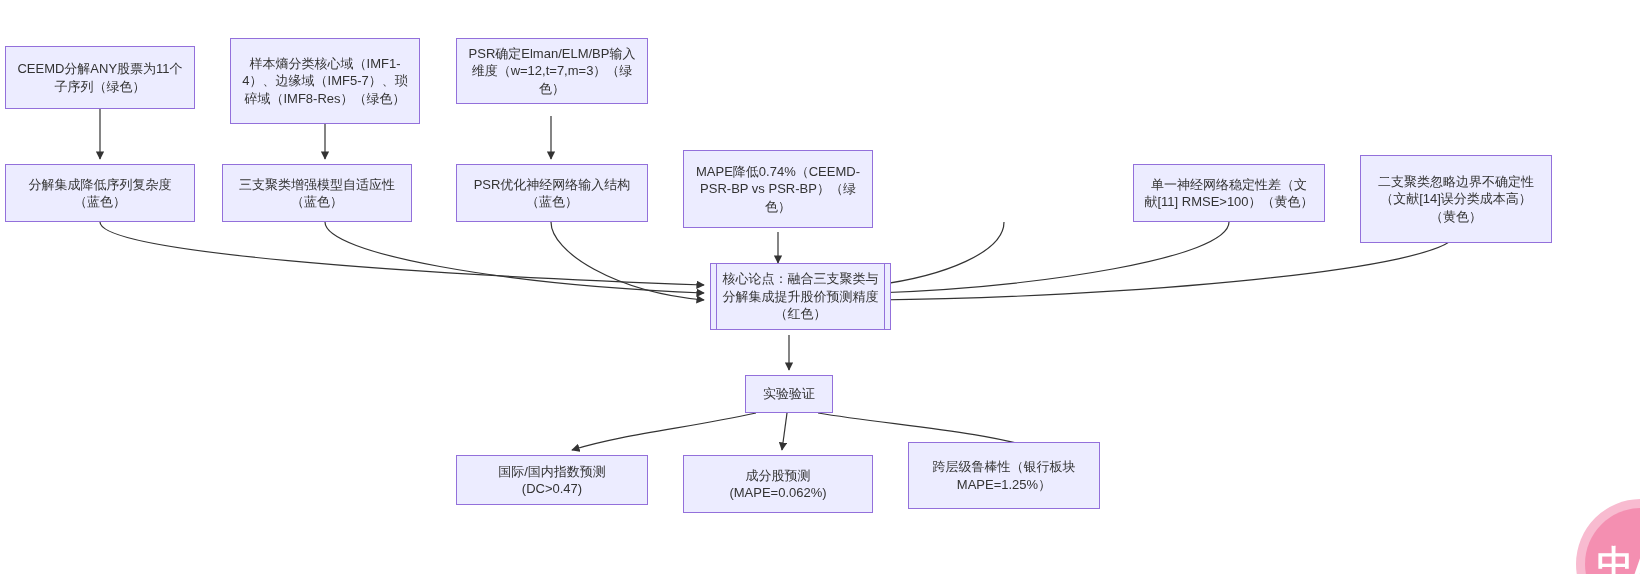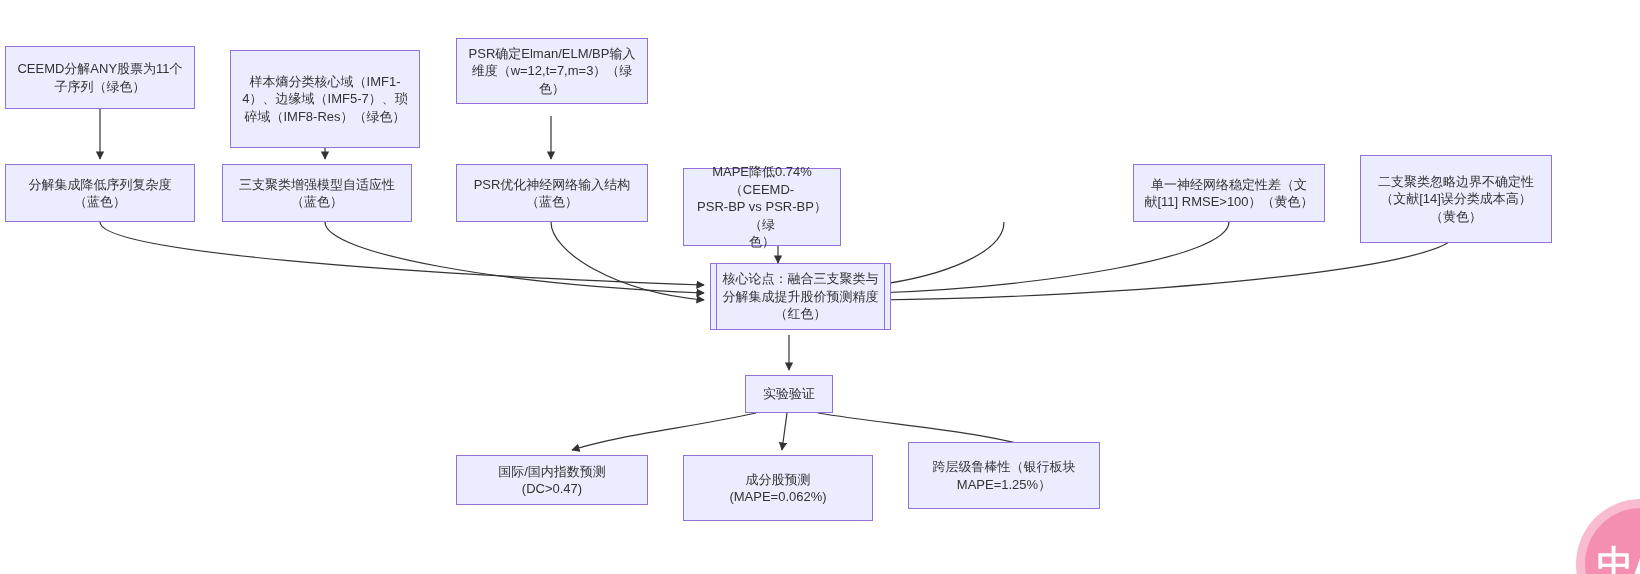--- a/index.html
+++ b/index.html
@@ -63,21 +63,21 @@
     <path class="edge" marker-end="url(#arrowhead)" d="M789,335 L789,370"></path>
     <path class="edge" marker-end="url(#arrowhead)" d="M756,413 C688,428 624,434 572,450"></path>
     <path class="edge" marker-end="url(#arrowhead)" d="M787,413 L782,450"></path>
     <path class="edge" marker-end="url(#arrowhead)" d="M818,413 C890,425 986,431 1040,450"></path>
   </svg>
 
   <div class="node" style="left:5px;top:46px;width:190px;height:63px">
     <span>CEEMD分解ANY股票为11个
 子序列（绿色）</span>
   </div>
-  <div class="node" style="left:230px;top:50px;width:190px;height:98px">
+  <div class="node" style="left:230px;top:38px;width:190px;height:86px">
     <span>样本熵分类核心域（IMF1-
 4）、边缘域（IMF5-7）、琐
 碎域（IMF8-Res）（绿色）</span>
   </div>
   <div class="node" style="left:456px;top:38px;width:192px;height:66px">
     <span>PSR确定Elman/ELM/BP输入
 维度（w=12,t=7,m=3）（绿
 色）</span>
   </div>
 
@@ -86,21 +86,21 @@
 （蓝色）</span>
   </div>
   <div class="node" style="left:222px;top:164px;width:190px;height:58px">
     <span>三支聚类增强模型自适应性
 （蓝色）</span>
   </div>
   <div class="node" style="left:456px;top:164px;width:192px;height:58px">
     <span>PSR优化神经网络输入结构
 （蓝色）</span>
   </div>
-  <div class="node" style="left:683px;top:168px;width:158px;height:78px">
+  <div class="node" style="left:683px;top:150px;width:190px;height:78px">
     <span>MAPE降低0.74%（CEEMD-
 PSR-BP vs PSR-BP）（绿
 色）</span>
   </div>
   <div class="node" style="left:1133px;top:164px;width:192px;height:58px">
     <span>单一神经网络稳定性差（文
 献[11] RMSE&gt;100）（黄色）</span>
   </div>
   <div class="node" style="left:1360px;top:155px;width:192px;height:88px">
     <span>二支聚类忽略边界不确定性
@@ -115,21 +115,21 @@
   </div>
 
   <div class="node" style="left:745px;top:375px;width:88px;height:38px">
     <span>实验验证</span>
   </div>
 
   <div class="node" style="left:456px;top:455px;width:192px;height:50px">
     <span>国际/国内指数预测
 (DC&gt;0.47)</span>
   </div>
-  <div class="node" style="left:683px;top:455px;width:190px;height:66px">
+  <div class="node" style="left:683px;top:455px;width:190px;height:58px">
     <span>成分股预测
 (MAPE=0.062%)</span>
   </div>
   <div class="node" style="left:908px;top:442px;width:192px;height:67px">
     <span>跨层级鲁棒性（银行板块
 MAPE=1.25%）</span>
   </div>
 
   <div class="badge">
     <span>中A</span>

